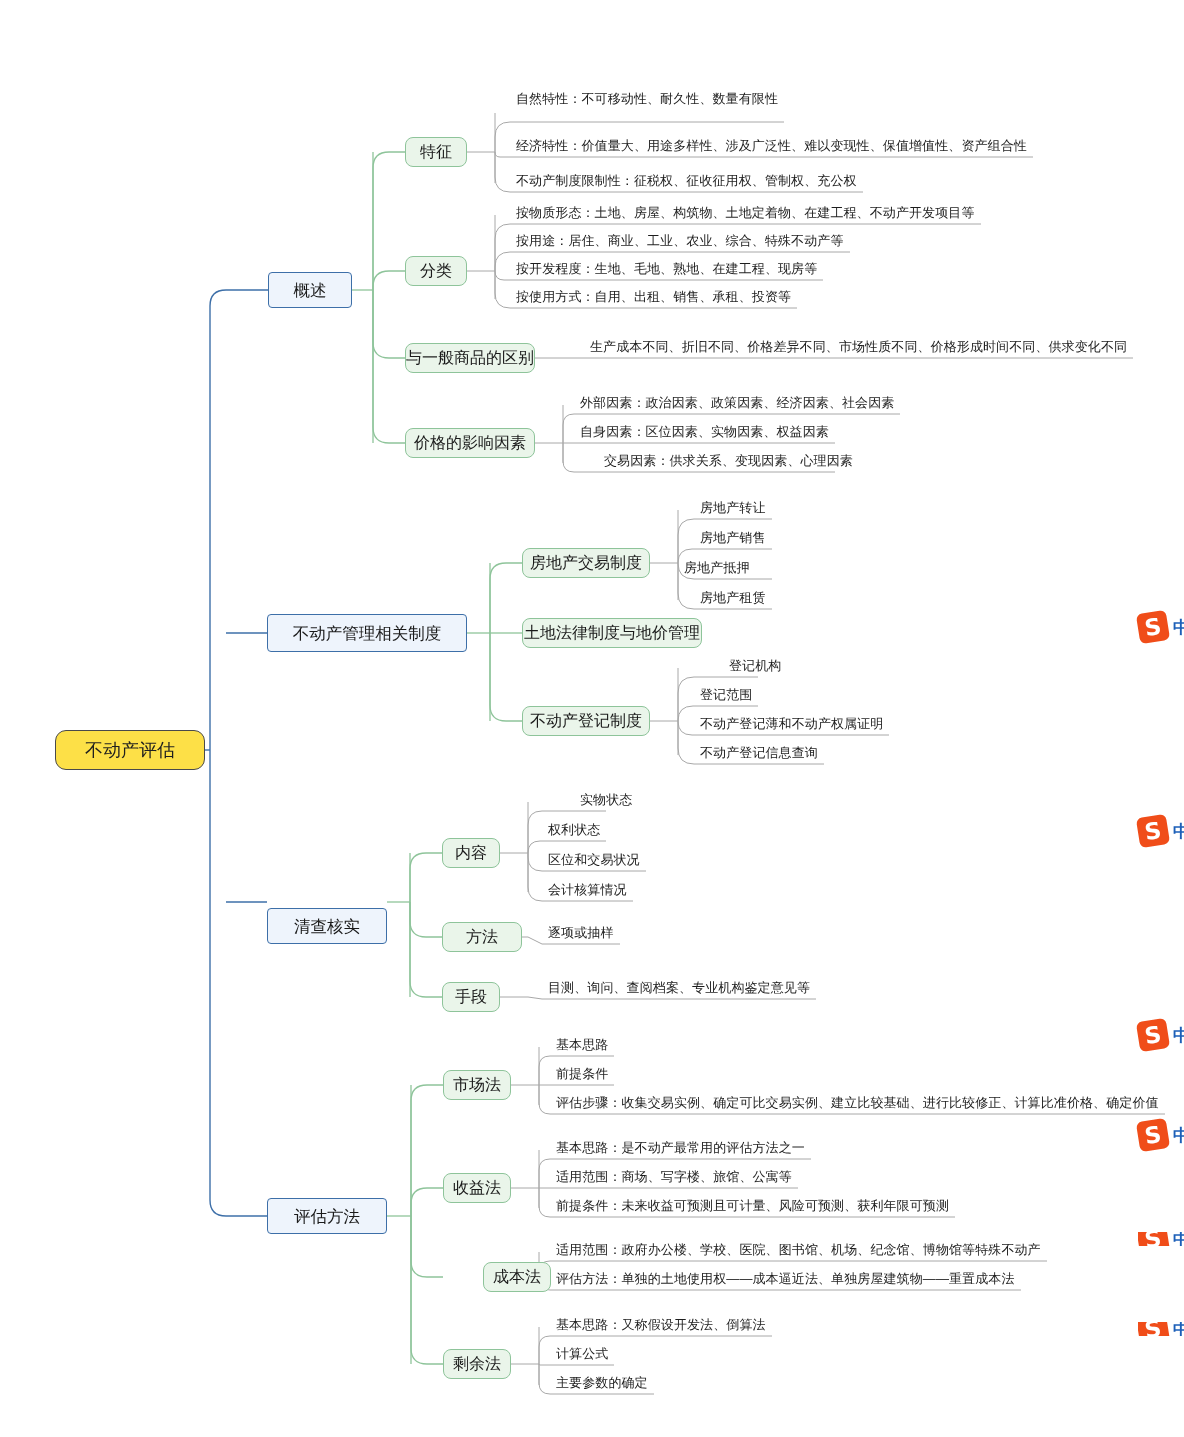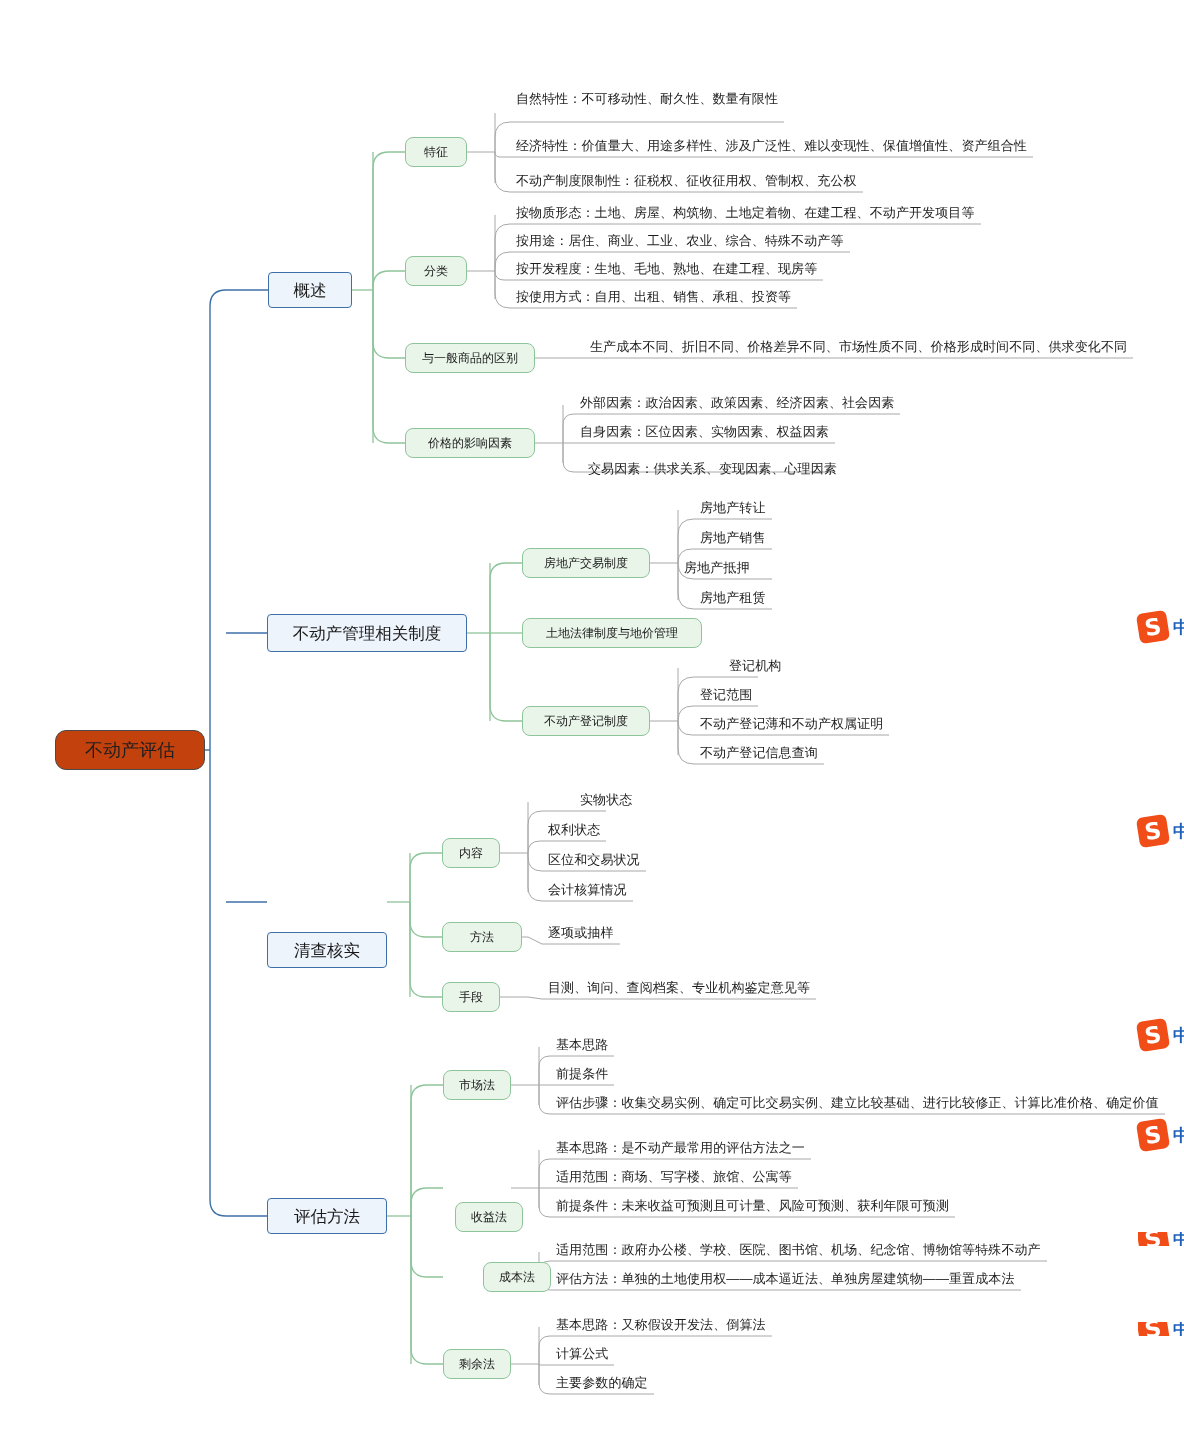--- a/index.html
+++ b/index.html
@@ -14,30 +14,30 @@
 
   .node{
     position:absolute;
     box-sizing:border-box;
     display:flex;align-items:center;justify-content:center;
     white-space:nowrap;
     border-radius:4px;
     line-height:1;
   }
   .node.root{
-    background:#c2410c;border:1.6px solid #4a4a4a;color:#1f1f1f;
+    background:#fde047;border:1.6px solid #4a4a4a;color:#1f1f1f;
     font-size:18px;border-radius:11px;
   }
   .node.lv1{
     background:#eef4fc;border:1.5px solid #3d6fa8;color:#1a1a1a;
     font-size:16.5px;
   }
   .node.lv2{
     background:#eaf5ea;border:1.2px solid #8ec49a;color:#1a1a1a;
-    font-size:12px;border-radius:8px;
+    font-size:16px;border-radius:8px;
   }
   .leaf{
     position:absolute;
     white-space:nowrap;
     font-size:13px;
     color:#1d1d1d;
     line-height:1;
     letter-spacing:.1px;
   }
   .leaf span.txt{display:inline-block;padding-bottom:4px;}
@@ -215,42 +215,42 @@
       <div class="leaf" style="left: 516px; top: 290px;"><span class="txt">按使用方式：自用、出租、销售、承租、投资等</span></div>
       <div class="node lv2" style="left: 405px; top: 343px; width: 130px; height: 30px;">
         <span>与一般商品的区别</span>
       </div>
       <div class="leaf" style="left: 590px; top: 340px;"><span class="txt">生产成本不同、折旧不同、价格差异不同、市场性质不同、价格形成时间不同、供求变化不同</span></div>
       <div class="node lv2" style="left: 405px; top: 428px; width: 130px; height: 30px;">
         <span>价格的影响因素</span>
       </div>
       <div class="leaf" style="left: 580px; top: 396px;"><span class="txt">外部因素：政治因素、政策因素、经济因素、社会因素</span></div>
       <div class="leaf" style="left: 580px; top: 425px;"><span class="txt">自身因素：区位因素、实物因素、权益因素</span></div>
-      <div class="leaf" style="left: 588px; top: 454px; margin-top: 8px;"><span class="txt">交易因素：供求关系、变现因素、心理因素</span></div>
+      <div class="leaf" style="left: 604px; top: 454px;"><span class="txt">交易因素：供求关系、变现因素、心理因素</span></div>
       <div class="node lv1" style="left: 267px; top: 614px; width: 200px; height: 38px;">
         <span>不动产管理相关制度</span>
       </div>
       <div class="node lv2" style="left: 522px; top: 548px; width: 128px; height: 30px;">
         <span>房地产交易制度</span>
       </div>
       <div class="leaf" style="left: 700px; top: 501px;"><span class="txt">房地产转让</span></div>
       <div class="leaf" style="left: 700px; top: 531px;"><span class="txt">房地产销售</span></div>
       <div class="leaf" style="left: 684px; top: 561px;"><span class="txt">房地产抵押</span></div>
       <div class="leaf" style="left: 700px; top: 591px;"><span class="txt">房地产租赁</span></div>
       <div class="node lv2" style="left: 522px; top: 618px; width: 180px; height: 30px;">
         <span>土地法律制度与地价管理</span>
       </div>
       <div class="node lv2" style="left: 522px; top: 706px; width: 128px; height: 30px;">
         <span>不动产登记制度</span>
       </div>
       <div class="leaf" style="left: 700px; top: 659px; margin-left: 29px;"><span class="txt">登记机构</span></div>
       <div class="leaf" style="left: 700px; top: 688px;"><span class="txt">登记范围</span></div>
       <div class="leaf" style="left: 700px; top: 717px;"><span class="txt">不动产登记薄和不动产权属证明</span></div>
       <div class="leaf" style="left: 700px; top: 746px;"><span class="txt">不动产登记信息查询</span></div>
-      <div class="node lv1" style="left: 267px; top: 932px; width: 120px; height: 36px;">
+      <div class="node lv1" style="left: 267px; top: 908px; width: 120px; height: 36px;">
         <span>清查核实</span>
       </div>
       <div class="node lv2" style="left: 442px; top: 838px; width: 58px; height: 30px;">
         <span>内容</span>
       </div>
       <div class="leaf" style="left: 580px; top: 793px;"><span class="txt">实物状态</span></div>
       <div class="leaf" style="left: 548px; top: 823px;"><span class="txt">权利状态</span></div>
       <div class="leaf" style="left: 548px; top: 853px;"><span class="txt">区位和交易状况</span></div>
       <div class="leaf" style="left: 548px; top: 883px;"><span class="txt">会计核算情况</span></div>
       <div class="node lv2" style="left: 442px; top: 922px; width: 80px; height: 30px;">
@@ -263,21 +263,21 @@
       <div class="leaf" style="left: 548px; top: 981px;"><span class="txt">目测、询问、查阅档案、专业机构鉴定意见等</span></div>
       <div class="node lv1" style="left: 267px; top: 1198px; width: 120px; height: 36px;">
         <span>评估方法</span>
       </div>
       <div class="node lv2" style="left: 443px; top: 1070px; width: 68px; height: 30px;">
         <span>市场法</span>
       </div>
       <div class="leaf" style="left: 556px; top: 1038px;"><span class="txt">基本思路</span></div>
       <div class="leaf" style="left: 556px; top: 1067px;"><span class="txt">前提条件</span></div>
       <div class="leaf" style="left: 556px; top: 1096px;"><span class="txt">评估步骤：收集交易实例、确定可比交易实例、建立比较基础、进行比较修正、计算比准价格、确定价值</span></div>
-      <div class="node lv2" style="left: 443px; top: 1202px; width: 68px; height: 30px; margin-left: 12px;">
+      <div class="node lv2" style="left: 443px; top: 1173px; width: 68px; height: 30px;">
         <span>收益法</span>
       </div>
       <div class="leaf" style="left: 556px; top: 1141px;"><span class="txt">基本思路：是不动产最常用的评估方法之一</span></div>
       <div class="leaf" style="left: 556px; top: 1170px;"><span class="txt">适用范围：商场、写字楼、旅馆、公寓等</span></div>
       <div class="leaf" style="left: 556px; top: 1199px;"><span class="txt">前提条件：未来收益可预测且可计量、风险可预测、获利年限可预测</span></div>
       <div class="node lv2" style="left: 443px; top: 1262px; width: 68px; height: 30px; margin-left: 40px;">
         <span>成本法</span>
       </div>
       <div class="leaf" style="left: 556px; top: 1243px;"><span class="txt">适用范围：政府办公楼、学校、医院、图书馆、机场、纪念馆、博物馆等特殊不动产</span></div>
       <div class="leaf" style="left: 556px; top: 1272px;"><span class="txt">评估方法：单独的土地使用权——成本逼近法、单独房屋建筑物——重置成本法</span></div>

